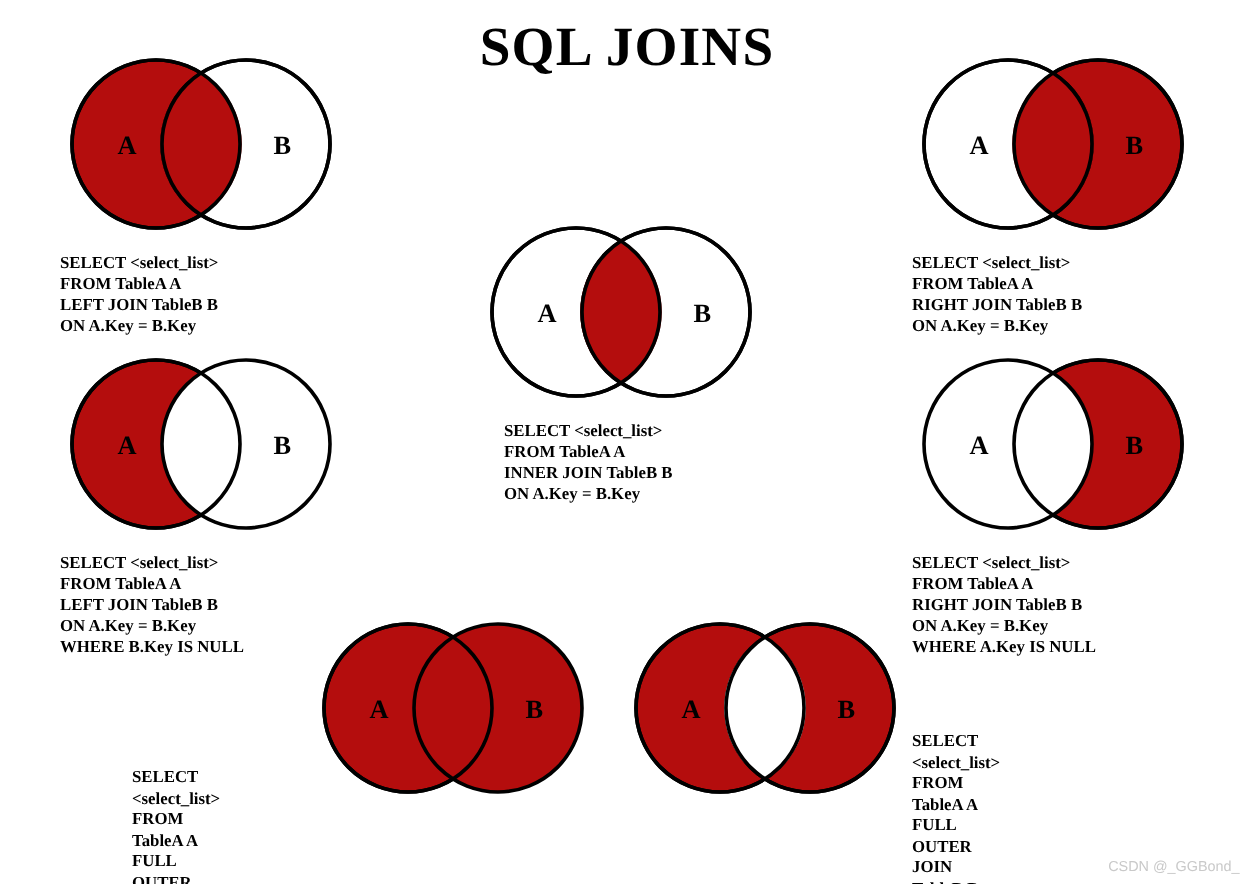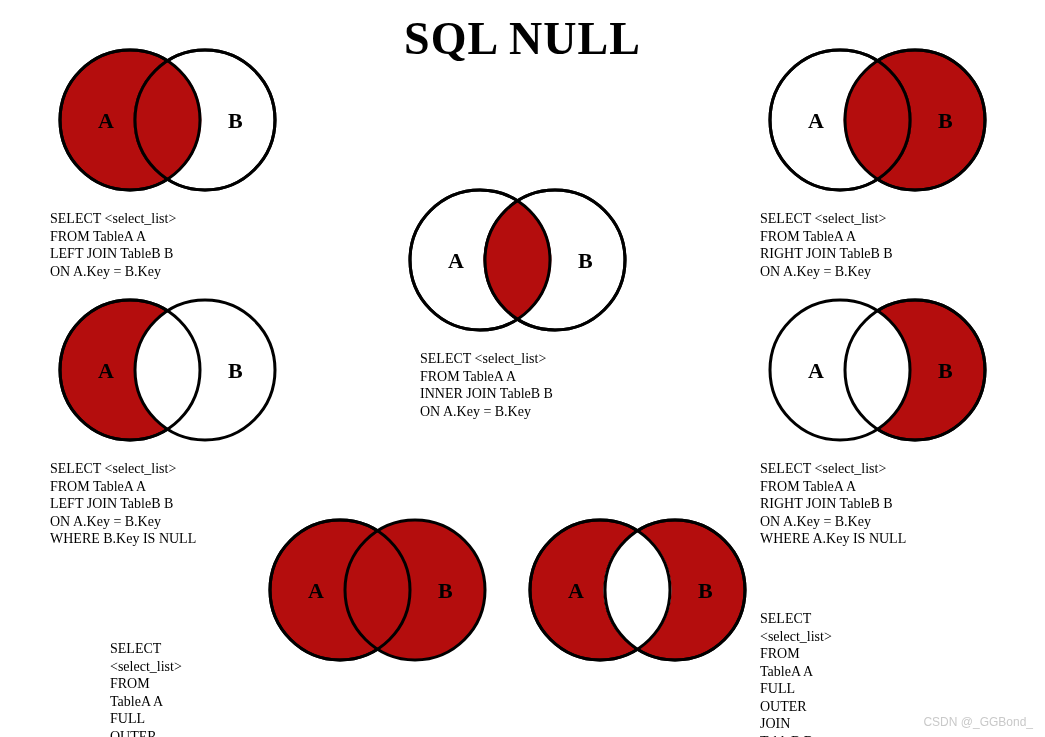--- a/index.html
+++ b/index.html
@@ -23,42 +23,42 @@
     letter-spacing: 1px;
   }
   .block {
     position: absolute;
   }
   .venn {
     margin-bottom: 6px;
   }
   .sql {
     font-size: 14px;
-    font-weight: normal;
+    font-weight: bold;
     line-height: 1.25;
   }
   .letter {
     font-family: "Times New Roman", serif;
     font-weight: bold;
     font-size: 22px;
   }
   .watermark {
     position: absolute;
     bottom: 8px;
     right: 12px;
     font-family: Arial, sans-serif;
     font-size: 12px;
     color: #c9c9c9;
     margin-left: 22px;
   }
 </style>
 </head>
 <body>
 
-<div class="title">SQL NULL</div>
+<div class="title">SQL JOINS</div>
 
 <div class="block" style="left:50px; top:40px;">
   <svg class="venn" width="230" height="160">
     <circle cx="80" cy="80" r="70" fill="#B40D0D" stroke="#000" stroke-width="3"></circle>
     <circle cx="155" cy="80" r="70" fill="#fff" stroke="#000" stroke-width="3"></circle>
     <path d="M117.5 20 A70 70 0 0 0 117.5 140 A70 70 0 0 0 117.5 20 Z" fill="#B40D0D"></path>
     <circle cx="80" cy="80" r="70" fill="none" stroke="#000" stroke-width="3"></circle>
     <circle cx="155" cy="80" r="70" fill="none" stroke="#000" stroke-width="3"></circle>
     <text x="48" y="88" class="letter" fill="#000">A</text>
     <text x="178" y="88" class="letter" fill="#000">B</text>

